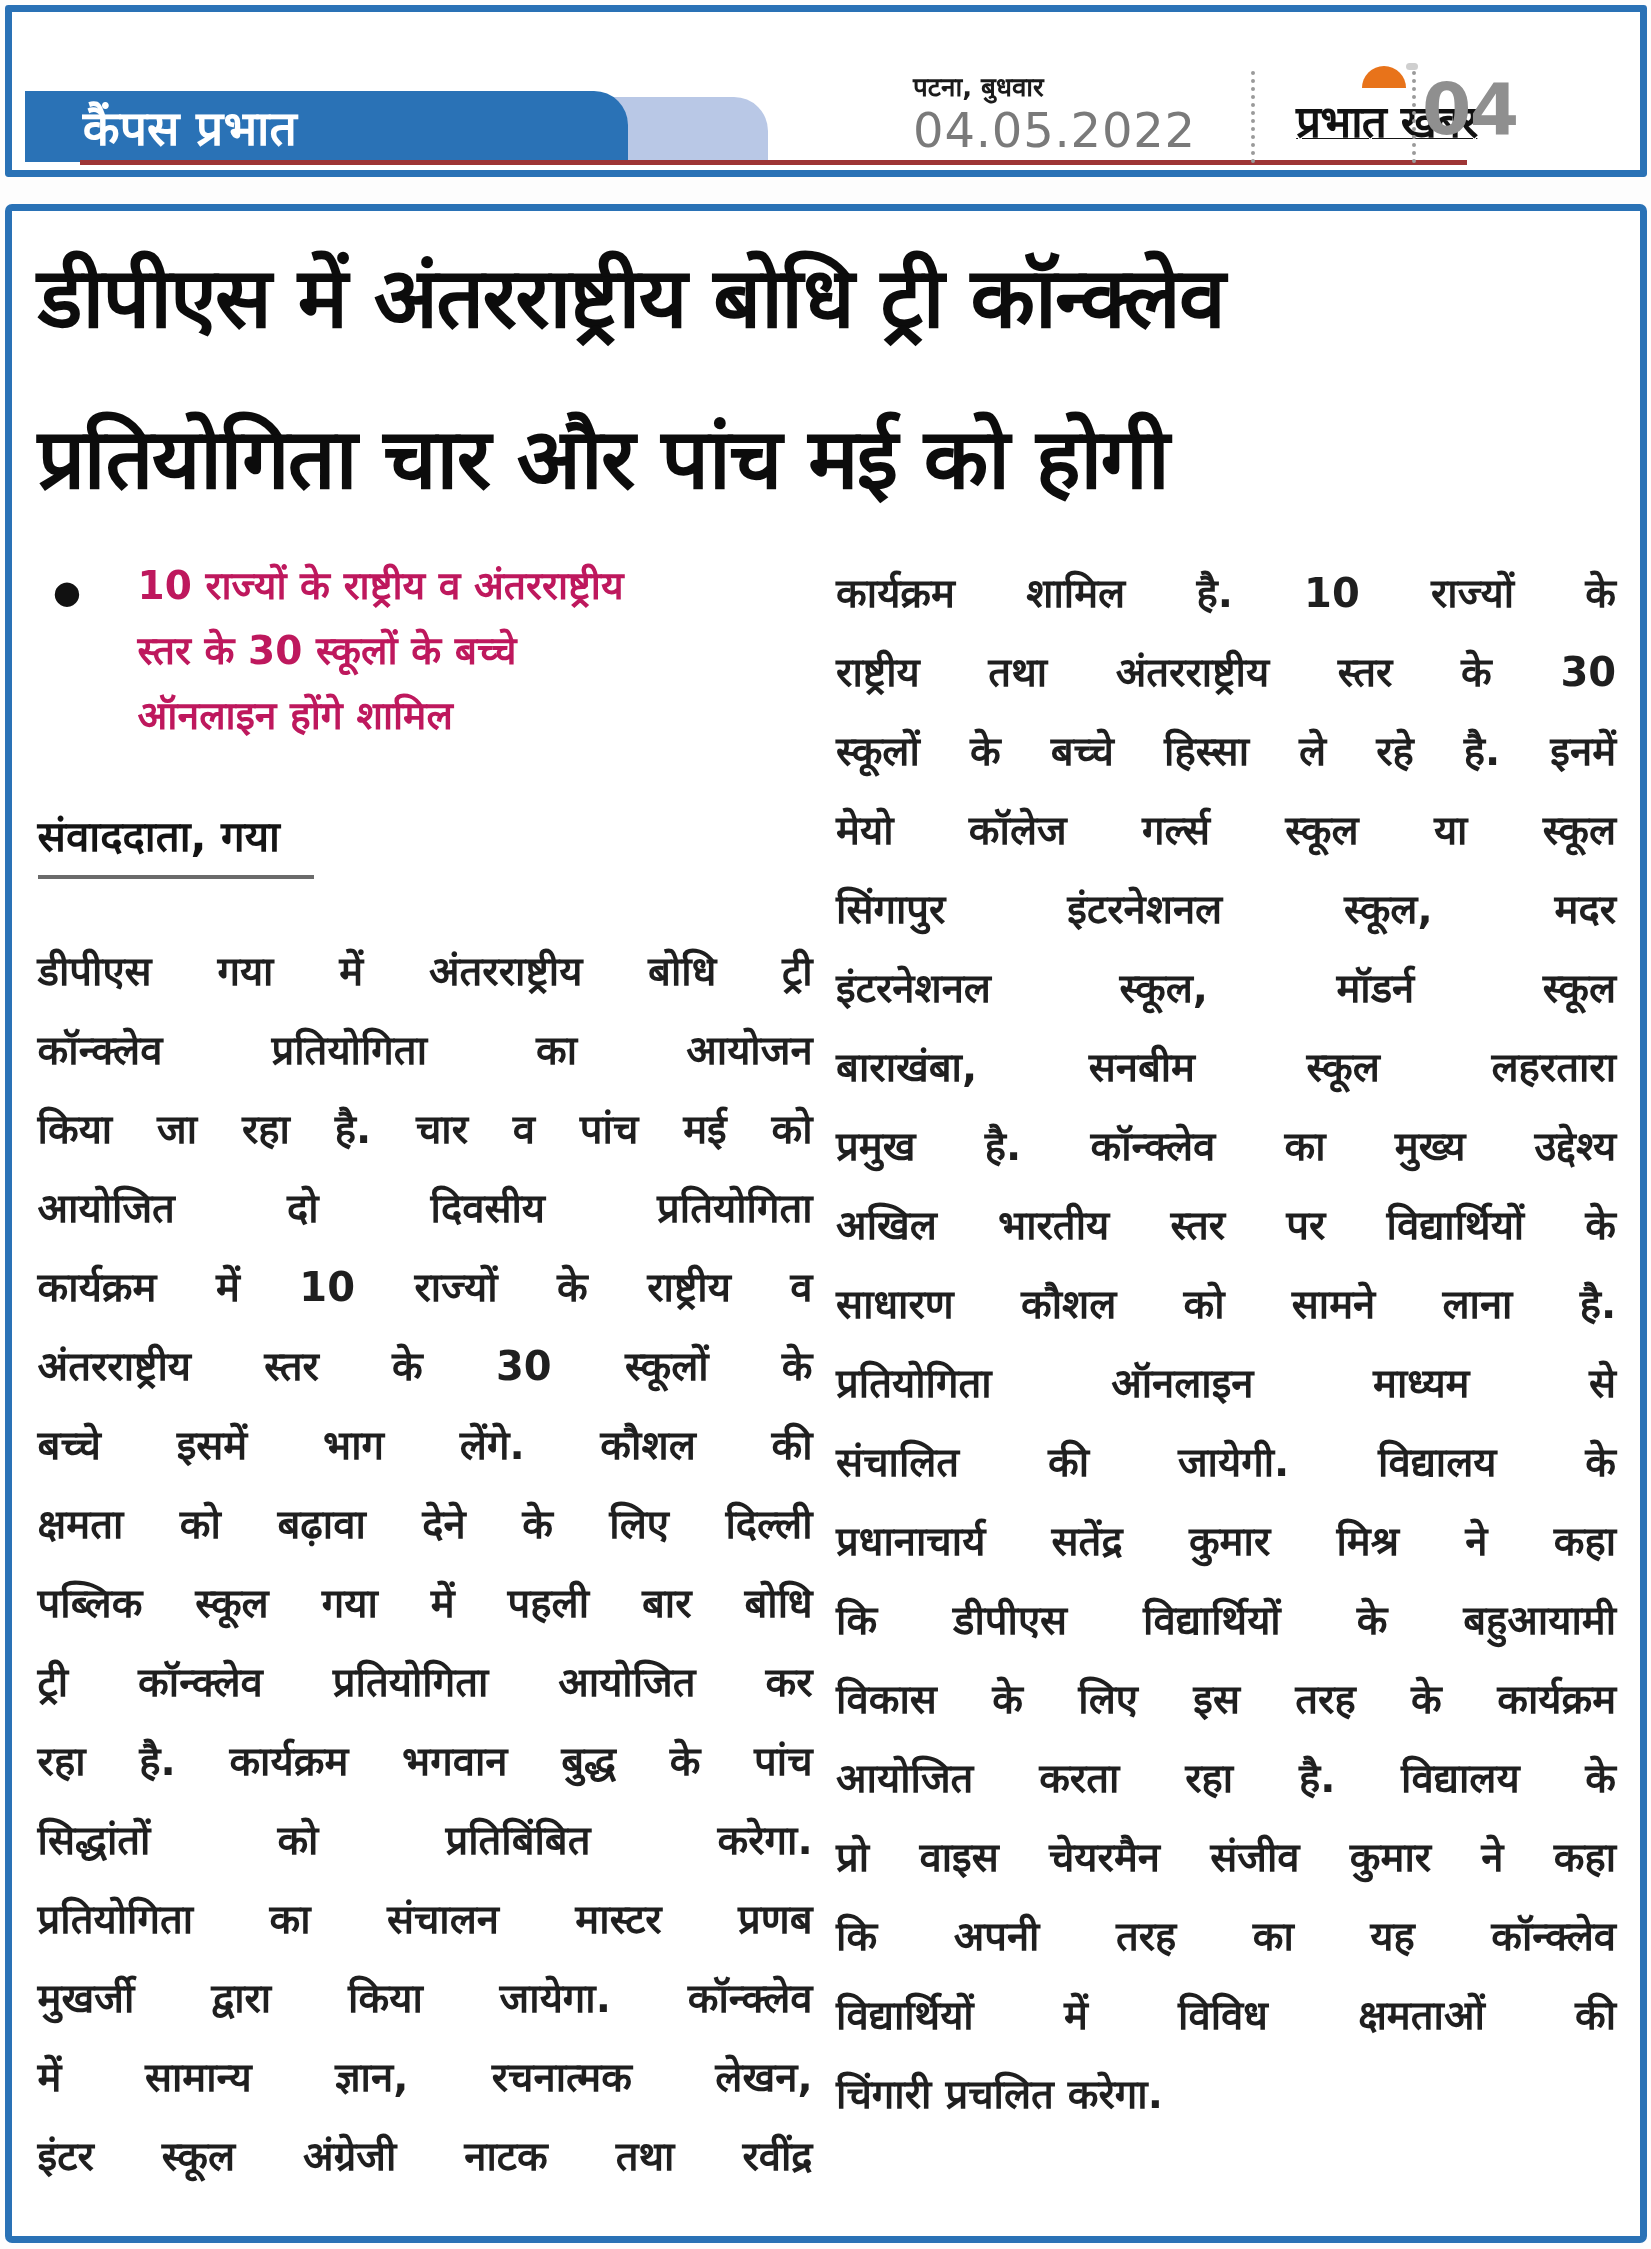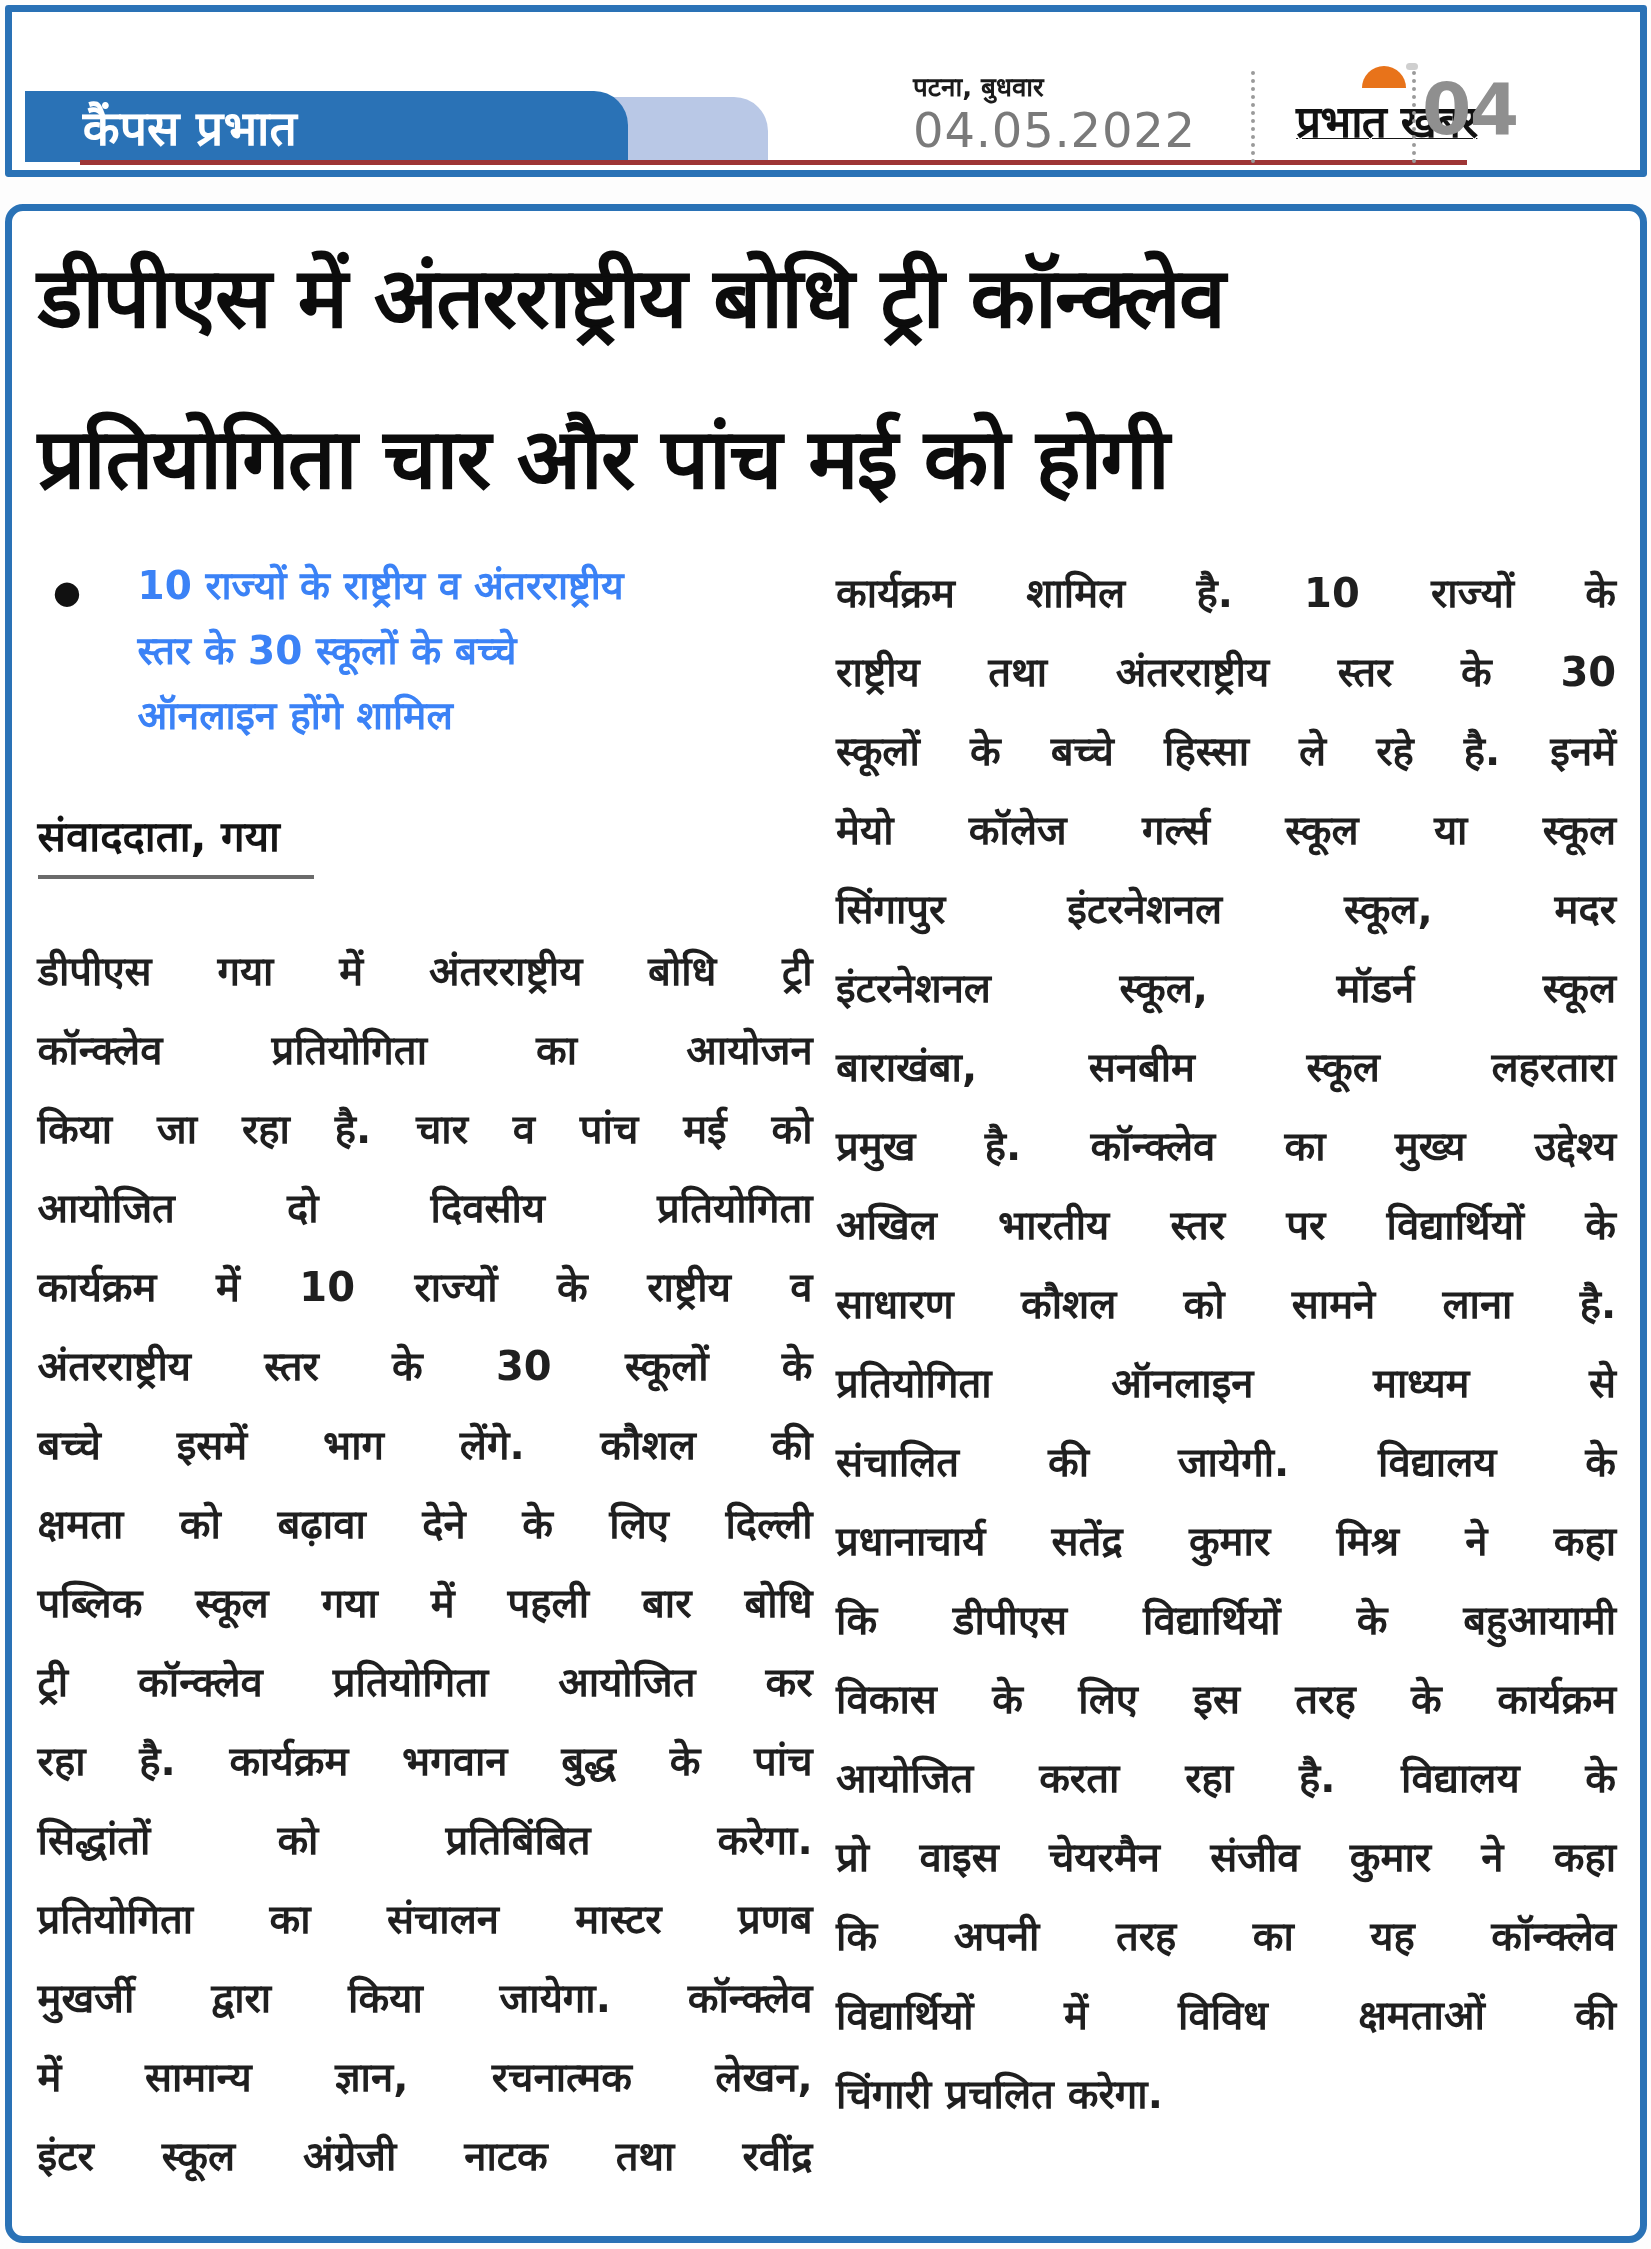--- a/index.html
+++ b/index.html
@@ -65,37 +65,37 @@
     font-size:44px;font-weight:800;color:#111;white-space:nowrap;letter-spacing:-0.8px;
   }
   .page-num{
     position:absolute;left:1410px;top:56px;font-size:71px;font-weight:800;
     color:var(--gray-num);letter-spacing:-1.7px;
   }
 
   
   .article-frame{
     position:absolute;left:5.1px;top:204px;width:1642px;height:2039px;
-    border:7.6px solid var(--blue);background:#fff;border-radius:18px;
+    border:7.6px solid var(--blue);background:#fff;border-radius:7px;
   }
   .headline{position:absolute;left:25.5px;top:6.8px;width:1580px;}
   .hl{
     font-size:84px;line-height:161px;font-weight:800;color:#0c0c0c;
     white-space:nowrap;letter-spacing:-1.7px;
   }
   .subhead{
     position:absolute;left:25.5px;top:342px;width:765px;
     display:flex;align-items:flex-start;
   }
   .bullet{
     font-size:32px;line-height:65px;padding:6.8px 0 0 15.3px;width:100px;flex:0 0 100px;color:#111;
   }
   .subhead-lines{flex:1;}
   .subhead-line{
-    font-size:39px;line-height:65px;font-weight:700;color:#3b82f6;text-align:left;
+    font-size:39px;line-height:65px;font-weight:700;color:#be185d;text-align:left;
   }
   .byline{
     position:absolute;left:25.5px;top:595px;
     font-size:42px;font-weight:800;color:#141414;
     border-bottom:4.2px solid #6b6b6b;padding:0 34px 12px 0;
   }
   .col{position:absolute;}
   .body-left{left:25.5px;top:721px;width:775px;}
   .body-right{left:824px;top:343px;width:780px;}
   .body-line{

